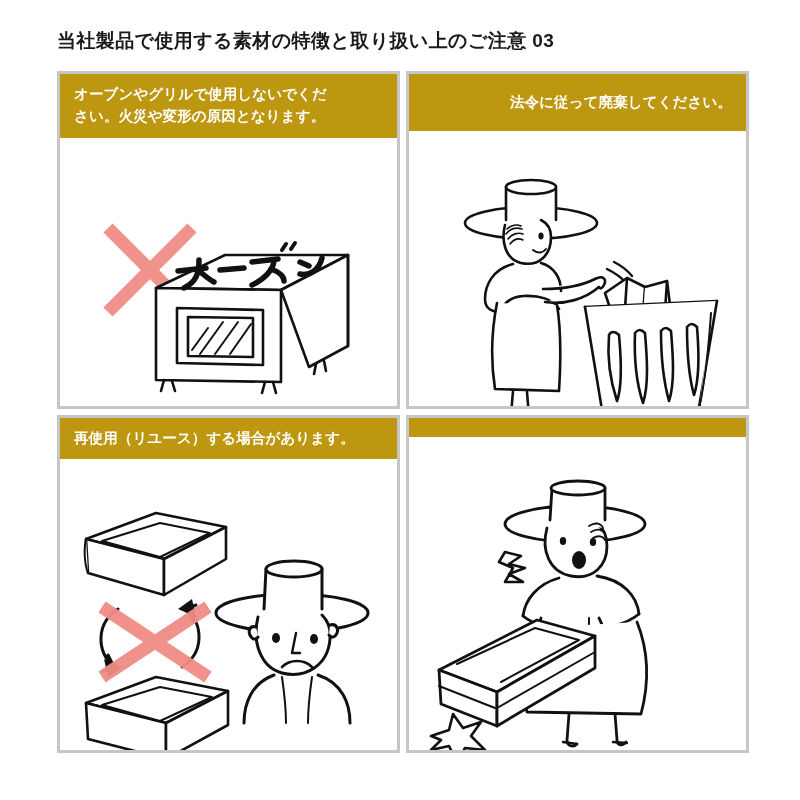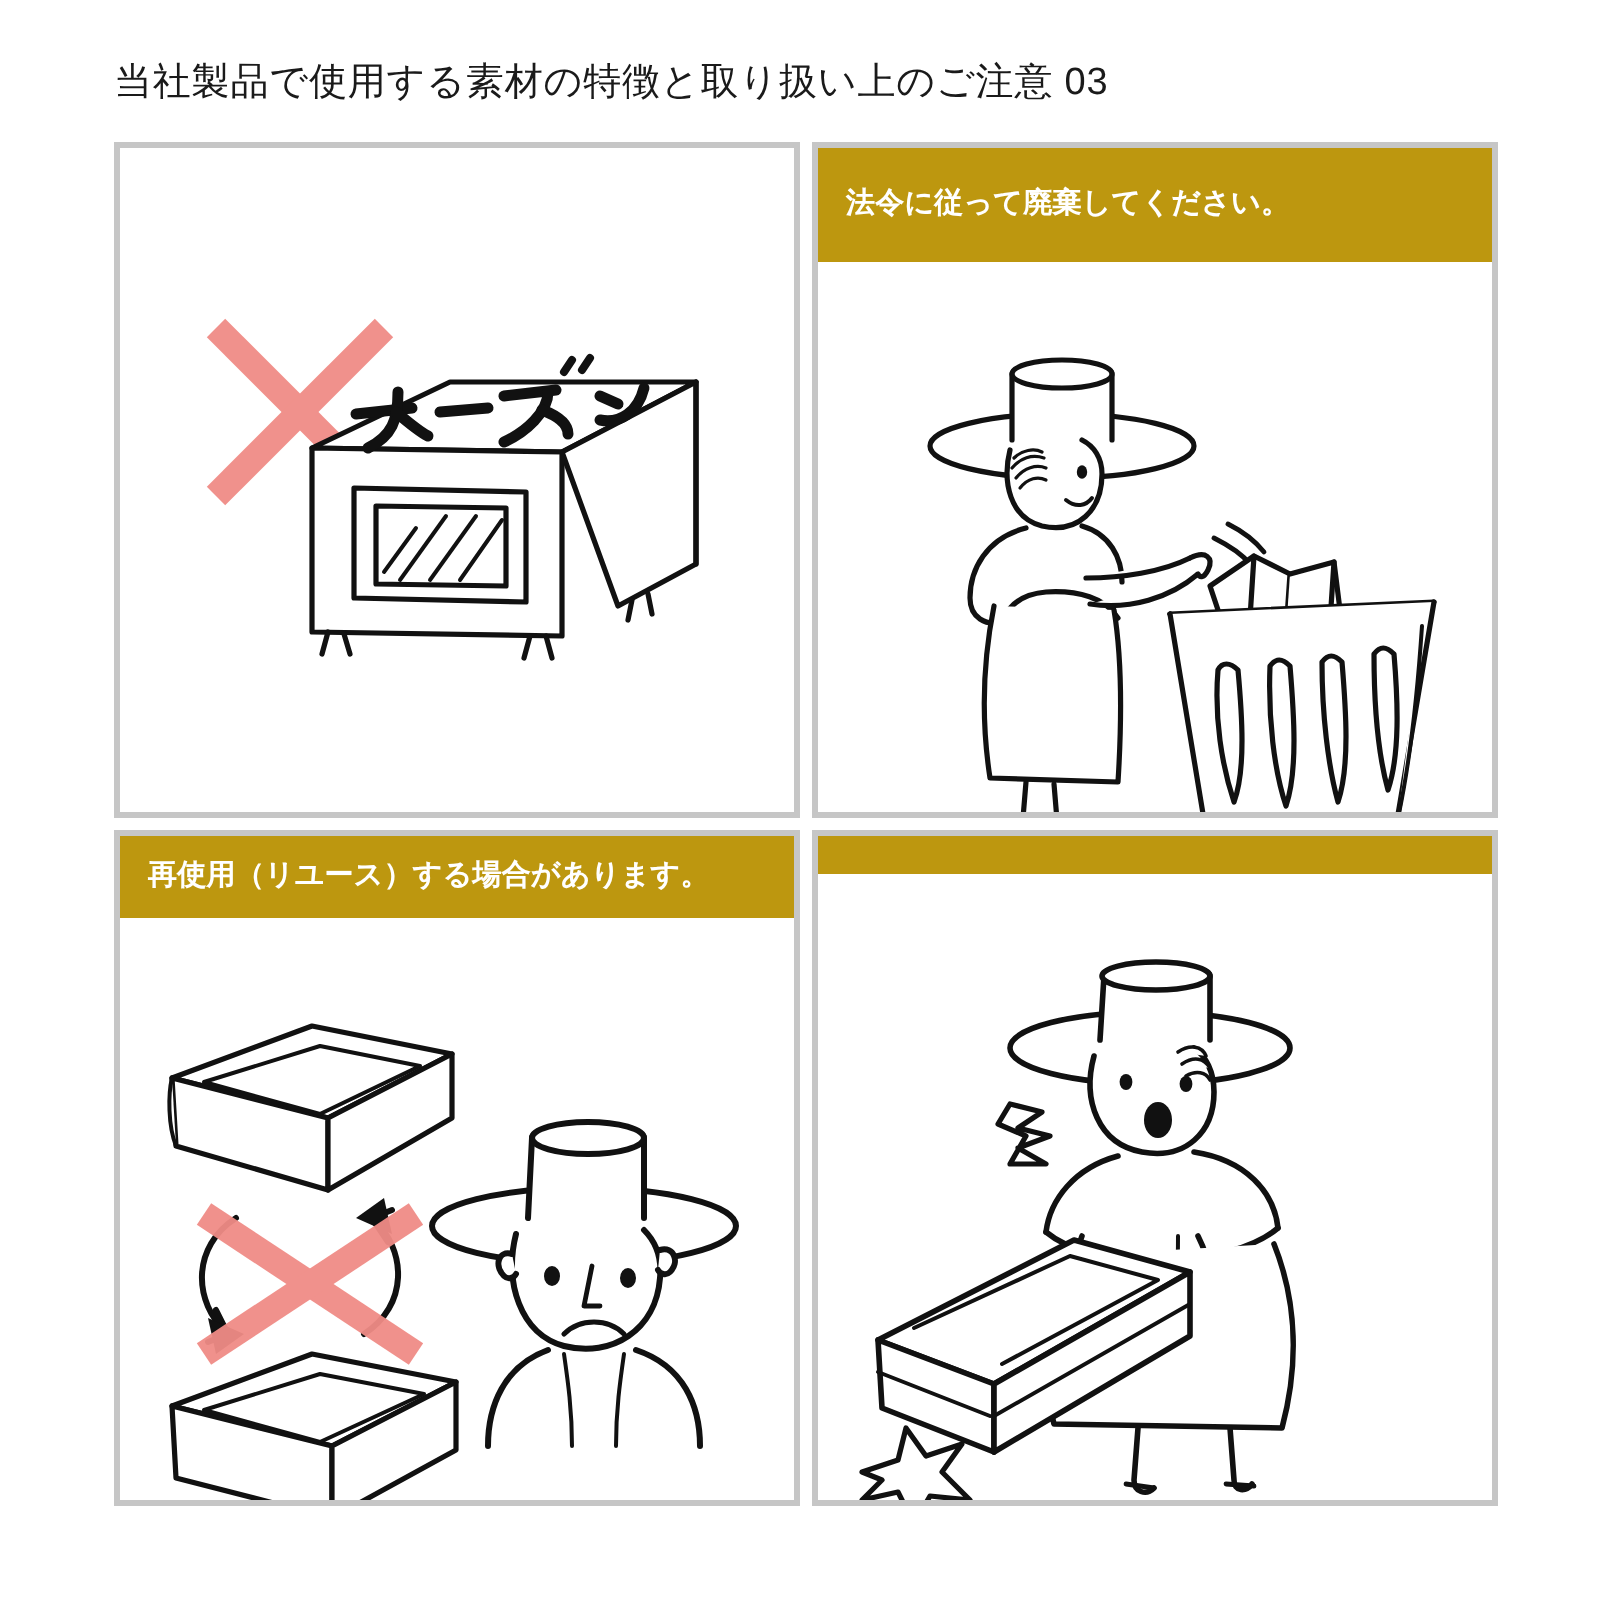--- a/index.html
+++ b/index.html
@@ -17,21 +17,21 @@
     position: relative;
     width: 800px;
     height: 800px;
     background: #ffffff;
   }
   .page-title {
     position: absolute;
     left: 57px;
     top: 28px;
     font-size: 19px;
-    font-weight: normal;
+    font-weight: bold;
     color: #1a1a1a;
     letter-spacing: 0.4px;
     white-space: nowrap;
   }
   .grid {
     position: absolute;
     left: 57px;
     top: 71px;
     width: 692px;
     height: 695px;
@@ -53,20 +53,21 @@
     box-sizing: border-box;
     padding: 9px 14px 10px 14px;
     font-size: 14.5px;
     font-weight: bold;
     line-height: 1.55;
     letter-spacing: 0.1px;
   }
   .panel-header.single {
     padding-top: 17px;
     padding-bottom: 18px;
+    text-align: right;
   }
   .panel-art {
     position: relative;
     width: 100%;
     height: calc(100% - 0px);
     background: #ffffff;
   }
   .art-svg {
     display: block;
     width: 100%;
@@ -76,20 +77,24 @@
 </head>
 <body>
 
 <div class="page">
 
   <div class="page-title">当社製品で使用する素材の特徴と取り扱い上のご注意 03</div>
 
   <div class="grid">
 
     <div class="panel">
+      <div class="panel-header">
+        <div>オーブンやグリルで使用しないでくだ</div>
+        <div>さい。火災や変形の原因となります。</div>
+      </div>
       <div class="panel-art">
         <svg class="art-svg" viewBox="0 0 337 268" preserveAspectRatio="xMidYMid meet">
 
           <g stroke="#f08c86" stroke-width="13" stroke-linecap="butt" opacity="0.95">
             <line x1="48" y1="58" x2="132" y2="142"></line>
             <line x1="132" y1="58" x2="48" y2="142"></line>
           </g>
 
           <g fill="#ffffff" stroke="#111111" stroke-width="2.6" stroke-linejoin="round" stroke-linecap="round">
 

